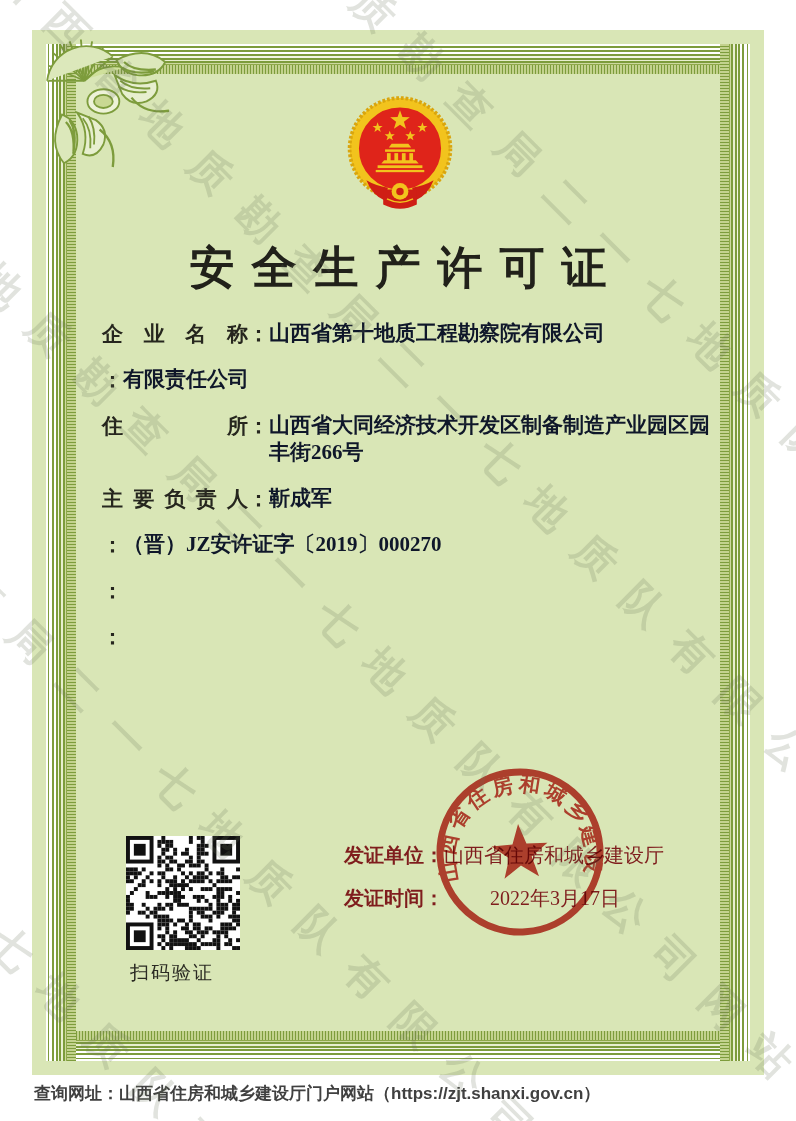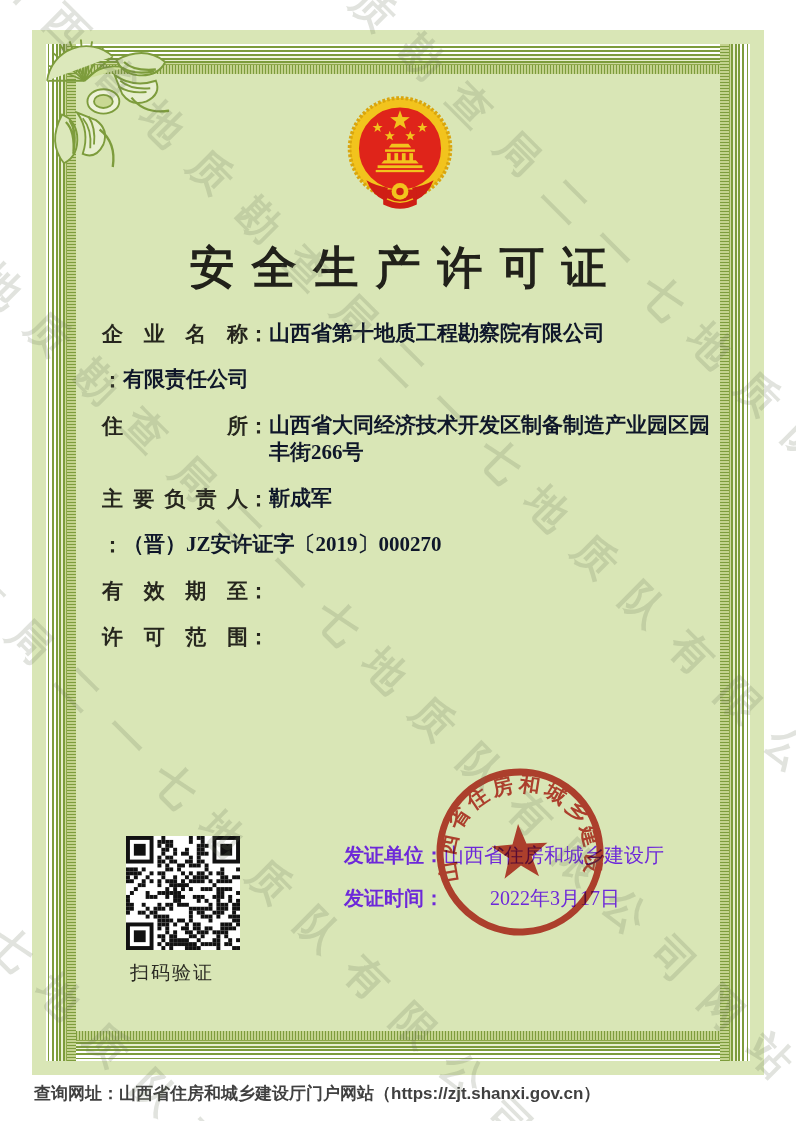--- a/index.html
+++ b/index.html
@@ -54,21 +54,21 @@
   .field-colon{flex:0 0 14px;font-weight:bold;}
   .field-value{flex:1;font-family:"Liberation Serif",serif;color:#0f172a;font-weight:bold;}
 
   
   .qr-wrap{position:absolute;left:94px;top:806px;width:92px;text-align:center;}
   .qr-box{width:114px;height:114px;background:#ffffff;padding:0;}
   .qr-box svg{display:block;width:114px;height:114px;}
   .qr-caption{margin-top:10px;font-size:19px;color:#2b2b23;letter-spacing:2px;}
 
   
-  .issue{position:absolute;left:312px;top:812px;font-size:20px;color:#6d28d9;text-align:right;}
+  .issue{position:absolute;left:312px;top:812px;font-size:20px;color:#7f1d1d;text-align:right;}
   .issue-row{display:flex;margin-bottom:17px;line-height:26px;}
   .issue-label{font-weight:bold;font-family:"Liberation Sans",sans-serif;}
   .issue-value{font-family:"Liberation Serif",serif;}
   .issue-date-value{padding-left:46px;}
 
   
   .stamp{position:absolute;left:398px;top:732px;width:180px;height:180px;
     mix-blend-mode:multiply;opacity:.9;transform:rotate(-4deg);}
 
   
@@ -186,25 +186,23 @@
       <div class="field-row">
         <span class="field-label">主要负责人</span>
         <span class="field-colon">：</span>
         <span class="field-value">靳成军</span>
       </div>
       <div class="field-row">
         <span class="field-colon">：</span>
         <span class="field-value">（晋）JZ安许证字〔2019〕000270</span>
       </div>
       <div class="field-row">
-        <span class="field-label">有效期至</span>
-        <span class="field-colon">：</span>
-      </div>
-      <div class="field-row">
-        <span class="field-label">许可范围</span>
+        <span class="field-colon">：</span>
+      </div>
+      <div class="field-row">
         <span class="field-colon">：</span>
         <span class="field-value"></span>
       </div>
     </div>
 
     <div class="qr-wrap">
       <div class="qr-box">
         <svg id="qr-svg" viewBox="0 0 116 116" fill="#111">
             <rect x="0" y="0" width="116" height="116" fill="#fff"></rect>
             <rect x="36" y="0" width="4" height="4"></rect>

